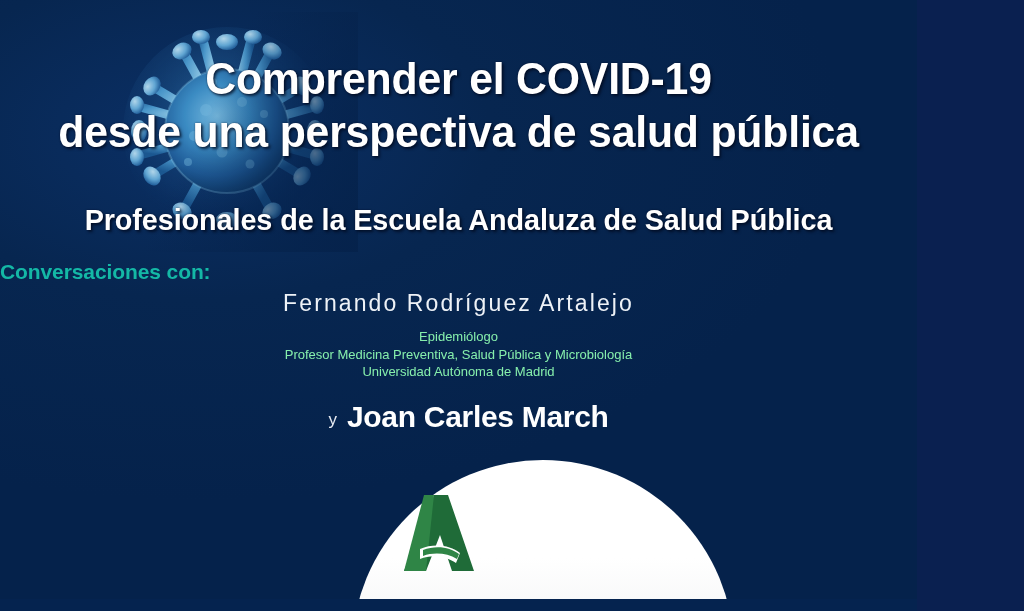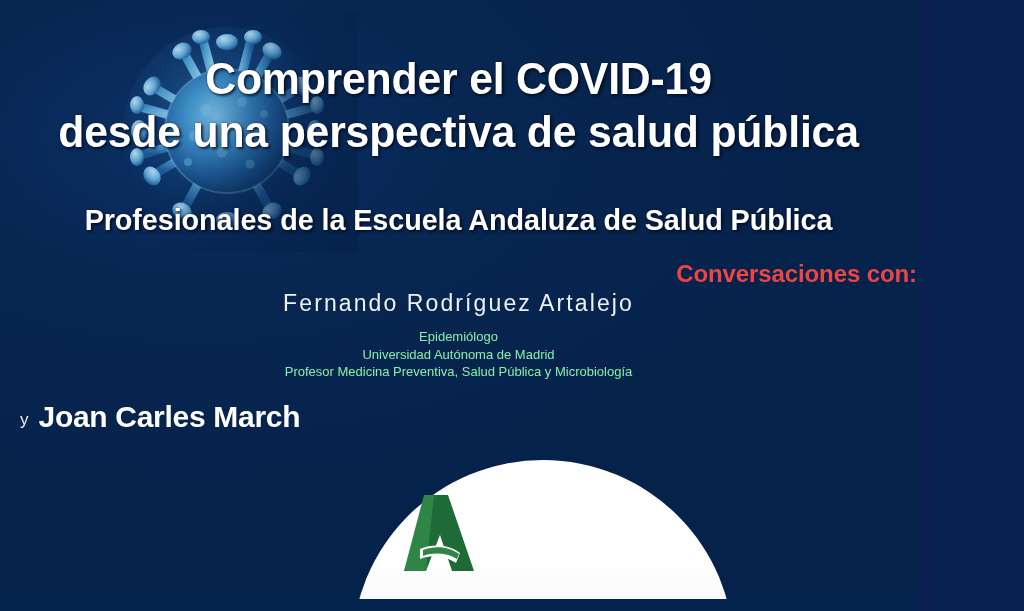--- a/index.html
+++ b/index.html
@@ -73,23 +73,23 @@
     letter-spacing: -0.1px;
     text-shadow: 2px 2px 3px rgba(0,10,30,.8), 0 0 2px rgba(0,12,35,.6);
     transform: scaleX(.96);
     white-space: nowrap;
   }
   
   .conv-label {
     position: absolute;
     left: 0; right: 0;
     top: 260px;
-    text-align: right;
-    color: #ef4444;
-    font-size: 24px;
+    text-align: left;
+    color: #14b8a6;
+    font-size: 21px;
     font-weight: bold;
     letter-spacing: -0.1px;
   }
   .speaker-main {
     position: absolute;
     left: 0; right: 0;
     top: 290px;
     text-align: center;
     color: #eef2f7;
     font-size: 23px;
@@ -105,20 +105,21 @@
     color: #86efac;
     font-size: 13px;
     line-height: 17.5px;
     font-weight: normal;
   }
   .credentials span { display: block; white-space: nowrap; }
   .speaker-second {
     position: absolute;
     left: 0; right: 0;
     top: 400px;
+    text-align: center;
     white-space: nowrap;
     padding-left: 20px;
   }
   .speaker-second .conj {
     color: #e7ebf2;
     font-size: 17px;
     font-weight: normal;
     vertical-align: 2px;
     letter-spacing: 0;
   }
@@ -292,22 +293,22 @@
   </div>
 
   <div class="subhead">Profesionales de la Escuela Andaluza de Salud Pública</div>
 
   <div class="conv-label">Conversaciones con:</div>
 
   <div class="speaker-main">Fernando Rodríguez Artalejo</div>
 
   <div class="credentials">
     <span>Epidemiólogo</span>
+    <span>Profesor Medicina Preventiva, Salud Pública y Microbiología</span>
     <span>Universidad Autónoma de Madrid</span>
-    <span>Profesor Medicina Preventiva, Salud Pública y Microbiología</span>
   </div>
 
   <div class="speaker-second">
     <span class="conj">y</span><span class="nm">Joan Carles March</span>
   </div>
 
   <div class="dome"></div>
 
   <div class="logo-inner">
     <div class="logo-mark">

